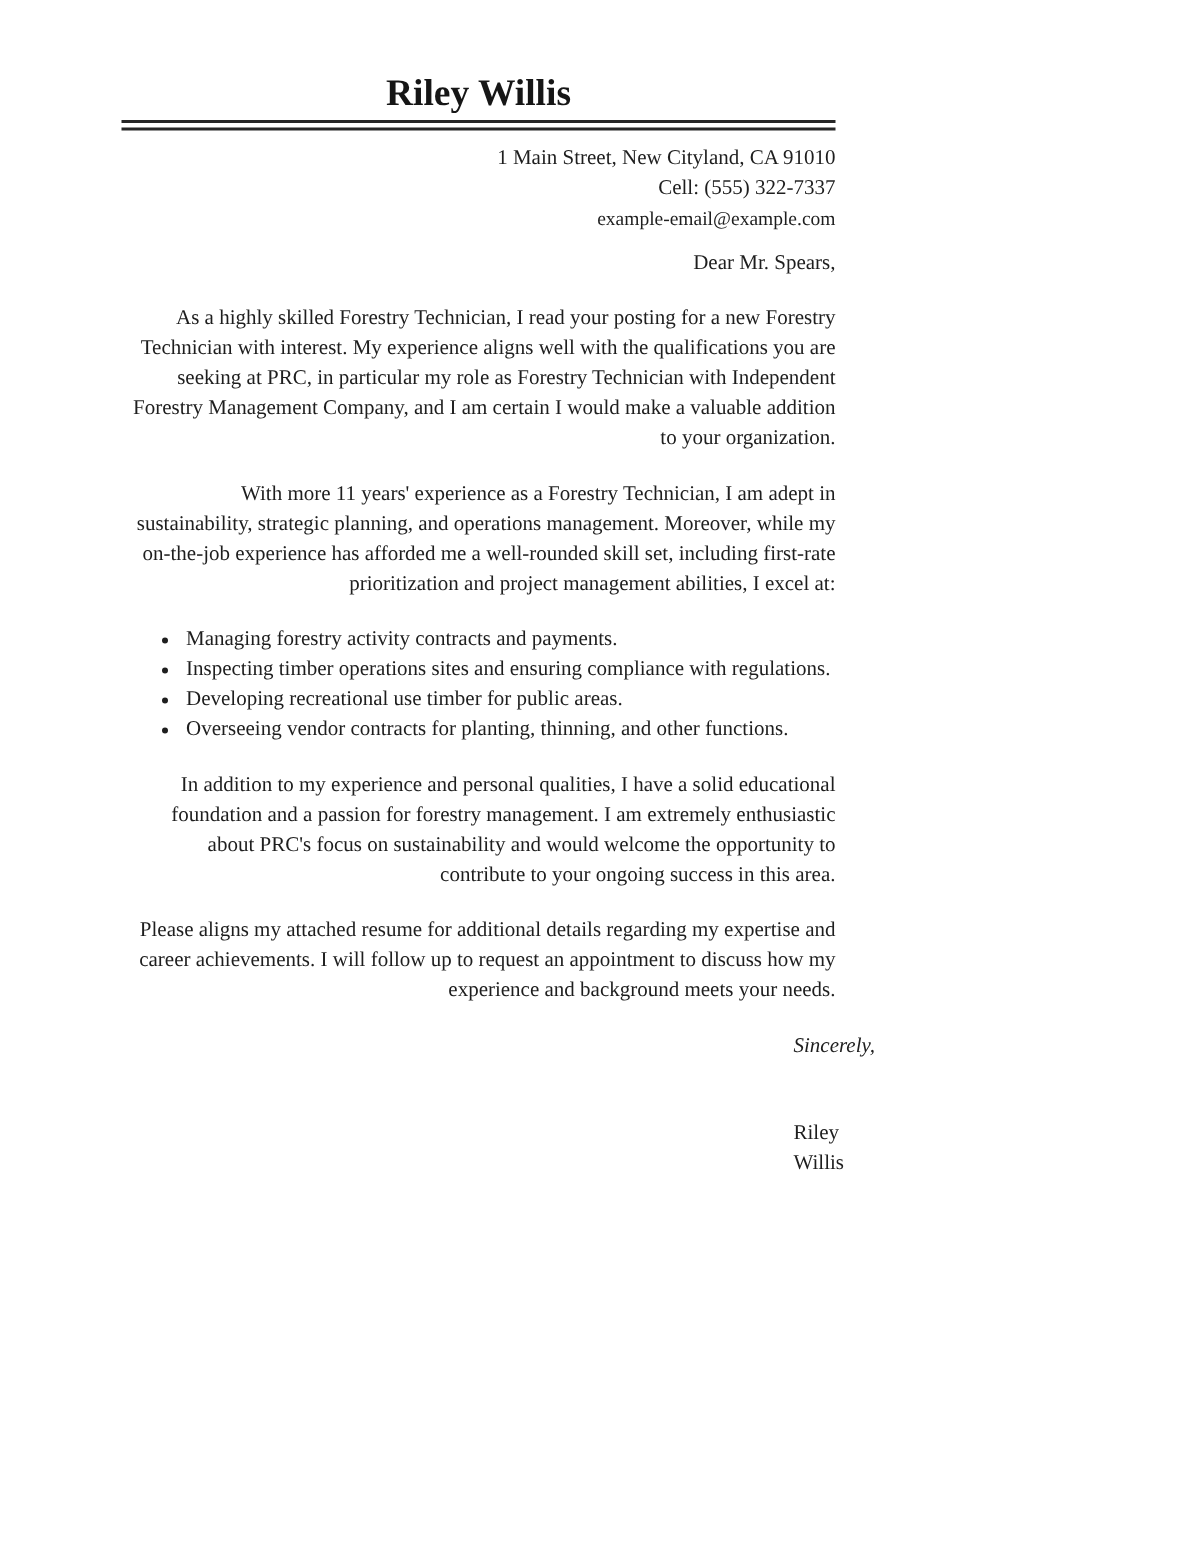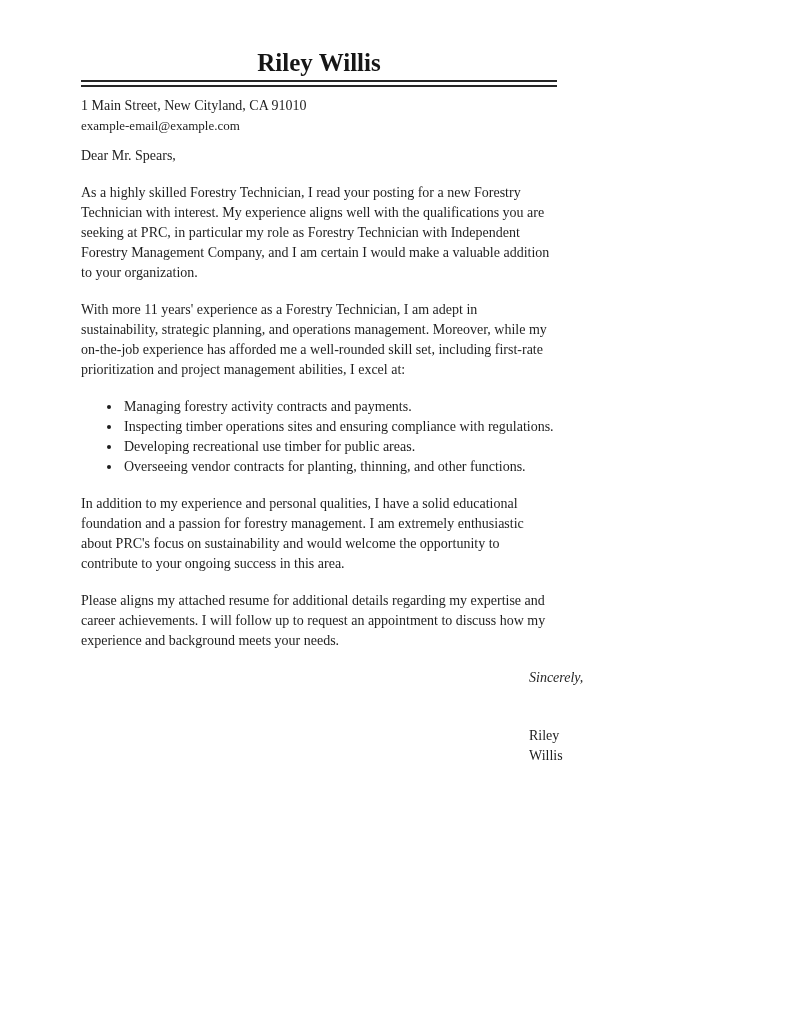--- a/index.html
+++ b/index.html
@@ -29,36 +29,37 @@
     color: #161616;
   }
   .double-rule {
     margin-top: 4px;
     height: 3px;
     border-top: 2px solid #262626;
     border-bottom: 2px solid #262626;
   }
   .contact-block {
     margin-top: 9px;
-    text-align: left;
+    text-align: right;
     font-size: 14px;
     line-height: 20px;
   }
   .contact-email {
     font-size: 13px;
     font-family: Liberation Serif, serif;
   }
   .letter-body {
     margin-top: 10px;
     font-size: 14px;
     line-height: 20px;
     text-align: left;
   }
   .letter-body p {
     margin: 0 0 17px 0;
+    text-align: right;
   }
   ul.skills-list {
     margin: 0 0 17px 0;
     padding: 0 0 0 41px;
     list-style: disc outside;
   }
   ul.skills-list li {
     line-height: 20px;
     padding-left: 2px;
   }
@@ -76,20 +77,21 @@
 </head>
 <body>
 
 <div class="page">
 
   <header>
     <h1 class="applicant-name">Riley Willis</h1>
     <div class="double-rule"></div>
     <div class="contact-block">
       <div class="contact-address">1 Main Street, New Cityland, CA 91010</div>
+      <div class="contact-phone">Cell: (555) 322-7337</div>
       <div class="contact-email">example-email@example.com</div>
     </div>
   </header>
 
   <section class="letter-body">
 
     <p>Dear Mr. Spears,</p>
 
     <p>As a highly skilled Forestry Technician, I read your posting for a new Forestry Technician with interest. My experience aligns well with the qualifications you are seeking at PRC, in particular my role as Forestry Technician with Independent Forestry Management Company, and I am certain I would make a valuable addition to your organization.</p>
 

